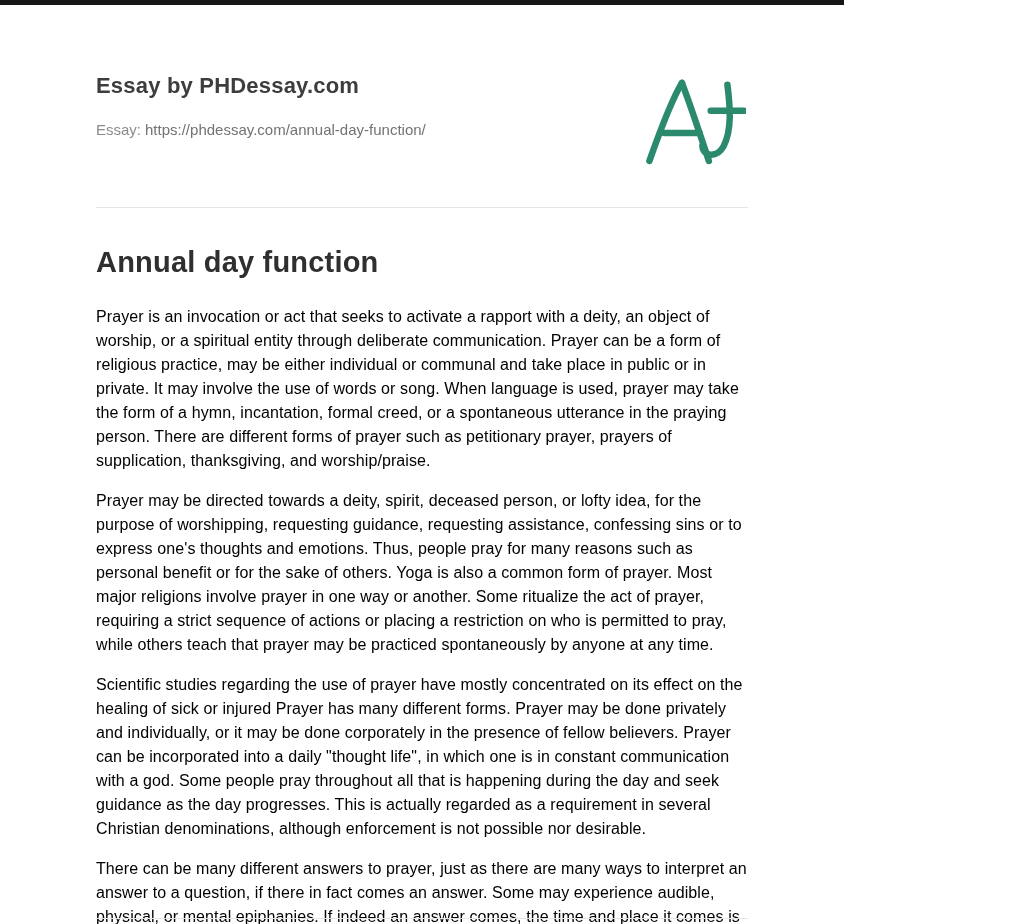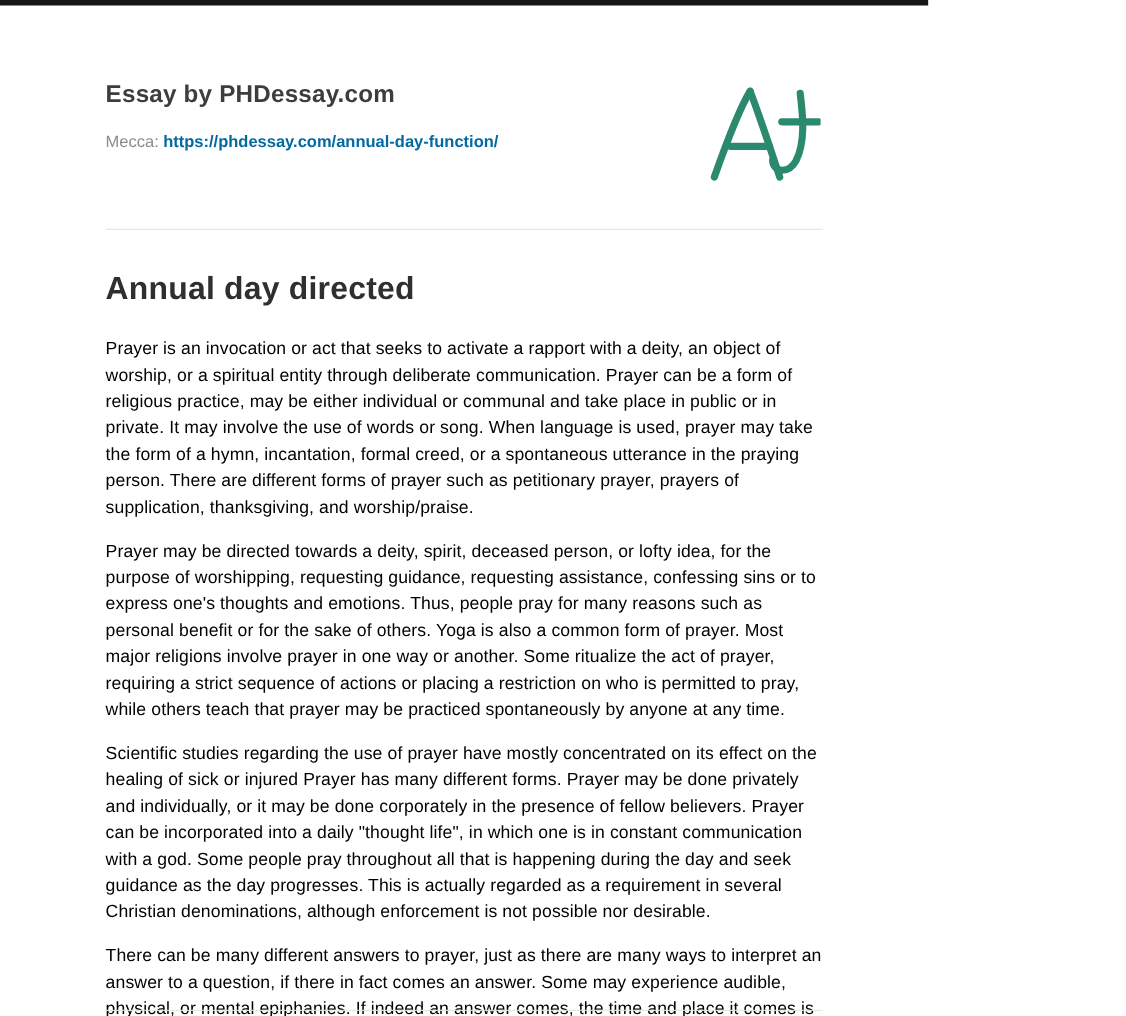--- a/index.html
+++ b/index.html
@@ -41,24 +41,23 @@
     letter-spacing: 0.2px;
   }
 
   .source-line {
     margin-top: 22px;
     font-size: 15px;
     color: #8b8b8b;
   }
 
   .source-line a {
-    color: #0369a1;
+    color: #737373;
     text-decoration: none;
     margin-left: 4px;
-    font-weight: bold;
   }
 
   .logo {
     margin-top: 2px;
     margin-right: 2px;
     flex: 0 0 auto;
   }
 
   .divider {
     border: none;
@@ -103,21 +102,21 @@
 
 <div class="page">
 
   <div class="top-border"></div>
 
   <div class="content">
     <header class="header">
       <div class="header-text">
         <h1 class="brand-heading">Essay by PHDessay.com</h1>
         <div class="source-line">
-          <span>Mecca:</span><a href="#">https://phdessay.com/annual-day-function/</a>
+          <span>Essay:</span><a href="#">https://phdessay.com/annual-day-function/</a>
         </div>
       </div>
 
       <div class="logo">
         <svg width="104" height="92" viewBox="0 0 112 98" fill="none" xmlns="http://www.w3.org/2000/svg">
           <g stroke="#2b8a6e" stroke-width="7" stroke-linecap="round" stroke-linejoin="round" fill="none">
 
             <path d="M8 92 C20 58 32 26 43 8"></path>
             <path d="M43 8 C53 34 64 68 72 92"></path>
             <path d="M24 62 L62 62"></path>
@@ -126,21 +125,21 @@
             <path d="M74 38 L110 38"></path>
           </g>
         </svg>
       </div>
     </header>
   </div>
 
   <hr class="divider header-div">
 
   <main class="content">
-    <h2 class="essay-title">Annual day directed</h2>
+    <h2 class="essay-title">Annual day function</h2>
 
     <div class="essay-body">
       <p>Prayer is an invocation or act that seeks to activate a rapport with a deity, an object of worship, or a spiritual entity through deliberate communication. Prayer can be a form of religious practice, may be either individual or communal and take place in public or in private. It may involve the use of words or song. When language is used, prayer may take the form of a hymn, incantation, formal creed, or a spontaneous utterance in the praying person. There are different forms of prayer such as petitionary prayer, prayers of supplication, thanksgiving, and worship/praise.</p>
       <p>Prayer may be directed towards a deity, spirit, deceased person, or lofty idea, for the purpose of worshipping, requesting guidance, requesting assistance, confessing sins or to express one's thoughts and emotions. Thus, people pray for many reasons such as personal benefit or for the sake of others. Yoga is also a common form of prayer. Most major religions involve prayer in one way or another. Some ritualize the act of prayer, requiring a strict sequence of actions or placing a restriction on who is permitted to pray, while others teach that prayer may be practiced spontaneously by anyone at any time.</p>
       <p>Scientific studies regarding the use of prayer have mostly concentrated on its effect on the healing of sick or injured Prayer has many different forms. Prayer may be done privately and individually, or it may be done corporately in the presence of fellow believers. Prayer can be incorporated into a daily "thought life", in which one is in constant communication with a god. Some people pray throughout all that is happening during the day and seek guidance as the day progresses. This is actually regarded as a requirement in several Christian denominations, although enforcement is not possible nor desirable.</p>
       <p>There can be many different answers to prayer, just as there are many ways to interpret an answer to a question, if there in fact comes an answer. Some may experience audible, physical, or mental epiphanies. If indeed an answer comes, the time and place it comes is considered random. Some outward acts that sometimes accompany prayer are: anointing with oil; ringing a bell; burning incense or paper; lighting a candle or candles; facing a specific direction (i. e. towards Mecca  or the East); making the sign of the cross. One less noticeable act related to prayer is fasting.</p>
     </div>
   </main>
 
   <hr class="divider bottom-div">

